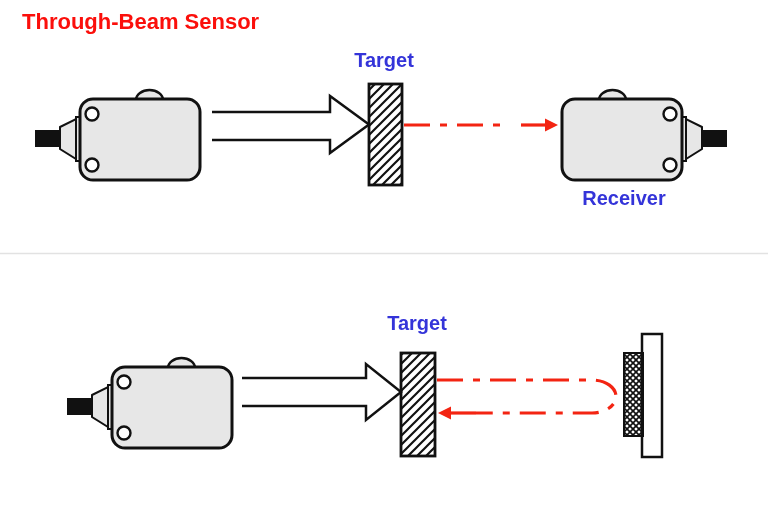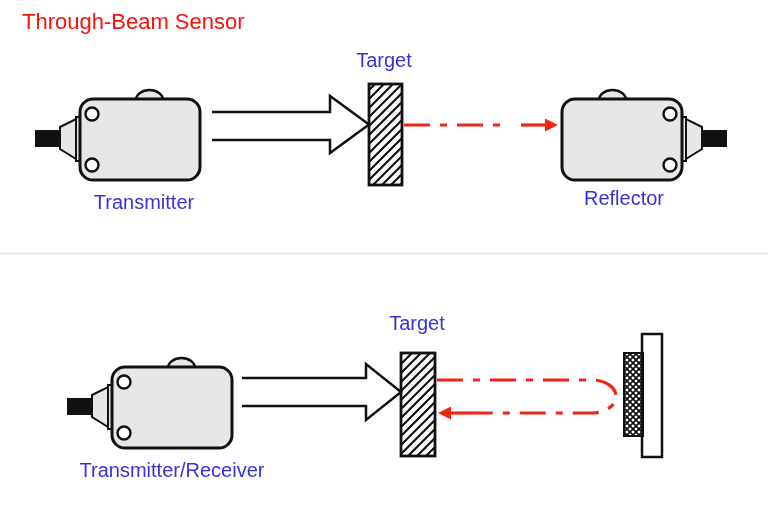--- a/index.html
+++ b/index.html
@@ -12,26 +12,26 @@
     --page-bg:#ffffff;
   }
   html,body{margin:0;padding:0;}
   body{background:#f4f4f4;font-family:"Liberation Sans",sans-serif;}
   .canvas{
     position:relative;width:768px;height:514px;background:var(--page-bg);
     overflow:hidden;
   }
   .canvas svg{position:absolute;left:0;top:0;}
   .lbl{
-    position:absolute;font-weight:normal;white-space:nowrap;line-height:1.1;
+    position:absolute;font-weight:bold;white-space:nowrap;line-height:1.1;
     color:var(--label-blue);font-size:20px;
   }
   .lbl.centered{transform:translateX(-50%);}
   .heading{
-    position:absolute;font-weight:normal;white-space:nowrap;line-height:1.1;
+    position:absolute;font-weight:bold;white-space:nowrap;line-height:1.1;
     color:var(--heading-red);font-size:22px;
   }
 </style>
 </head>
 <body>
 
 <div class="canvas">
 
   <svg width="768" height="514" viewBox="0 0 768 514">
     <defs>
@@ -98,23 +98,21 @@
     <g>
       <rect x="642" y="334" width="20" height="123" fill="#ffffff" style="stroke:var(--outline-black)" stroke-width="2.5"></rect>
       <rect x="624" y="353" width="19" height="83" fill="url(#crosshatch)" style="stroke:var(--outline-black)" stroke-width="2"></rect>
     </g>
   </svg>
 
   <div class="heading" style="left:22px;top:10px">Through-Beam Sensor</div>
 
   <div class="lbl centered" style="left:384px;top:49px">Target</div>
 
-  <div class="lbl centered" style="left:144px;top:191px">Transmitter</div>
 
-  <div class="lbl centered" style="left:624px;top:187px">Reflector</div>
+  <div class="lbl centered" style="left:624px;top:187px">Receiver</div>
 
 
   <div class="lbl centered" style="left:417px;top:312px">Target</div>
 
-  <div class="lbl centered" style="left:172px;top:459px">Transmitter/Receiver</div>
 
 
 </div>
 
 </body></html>

